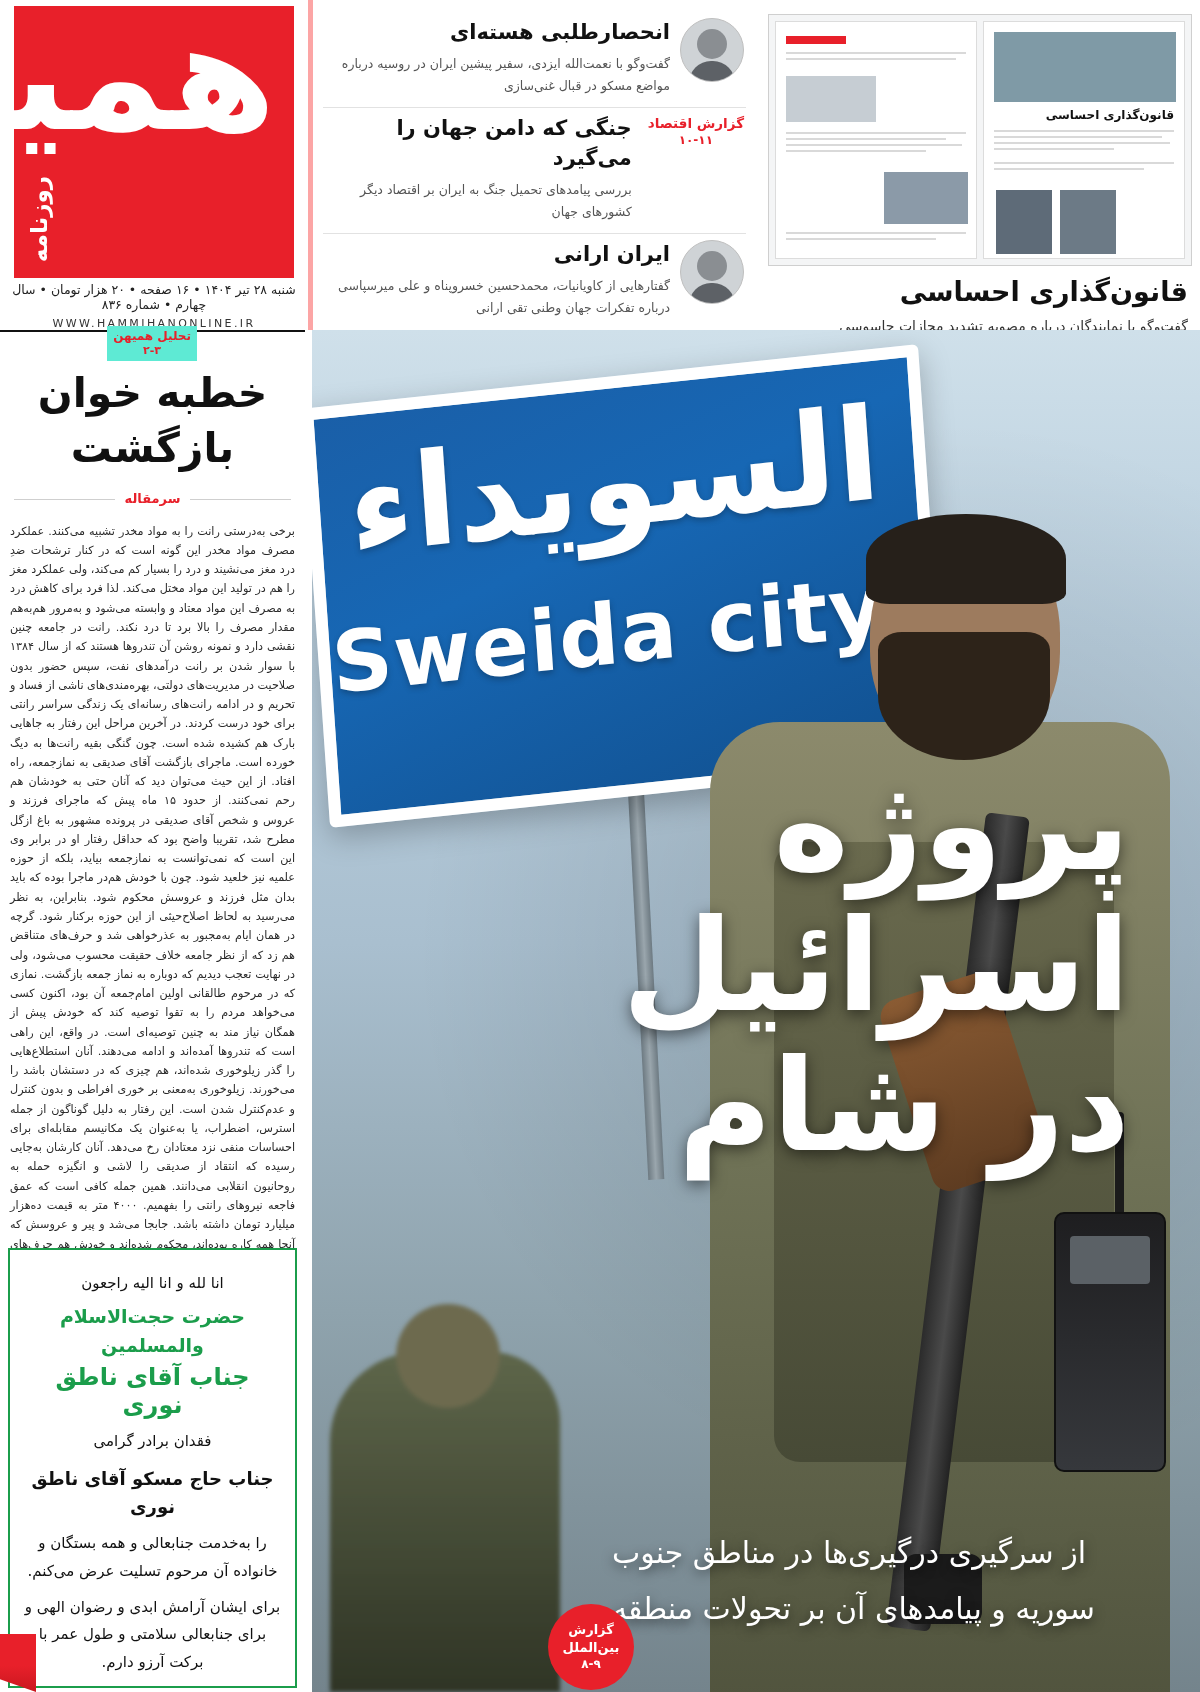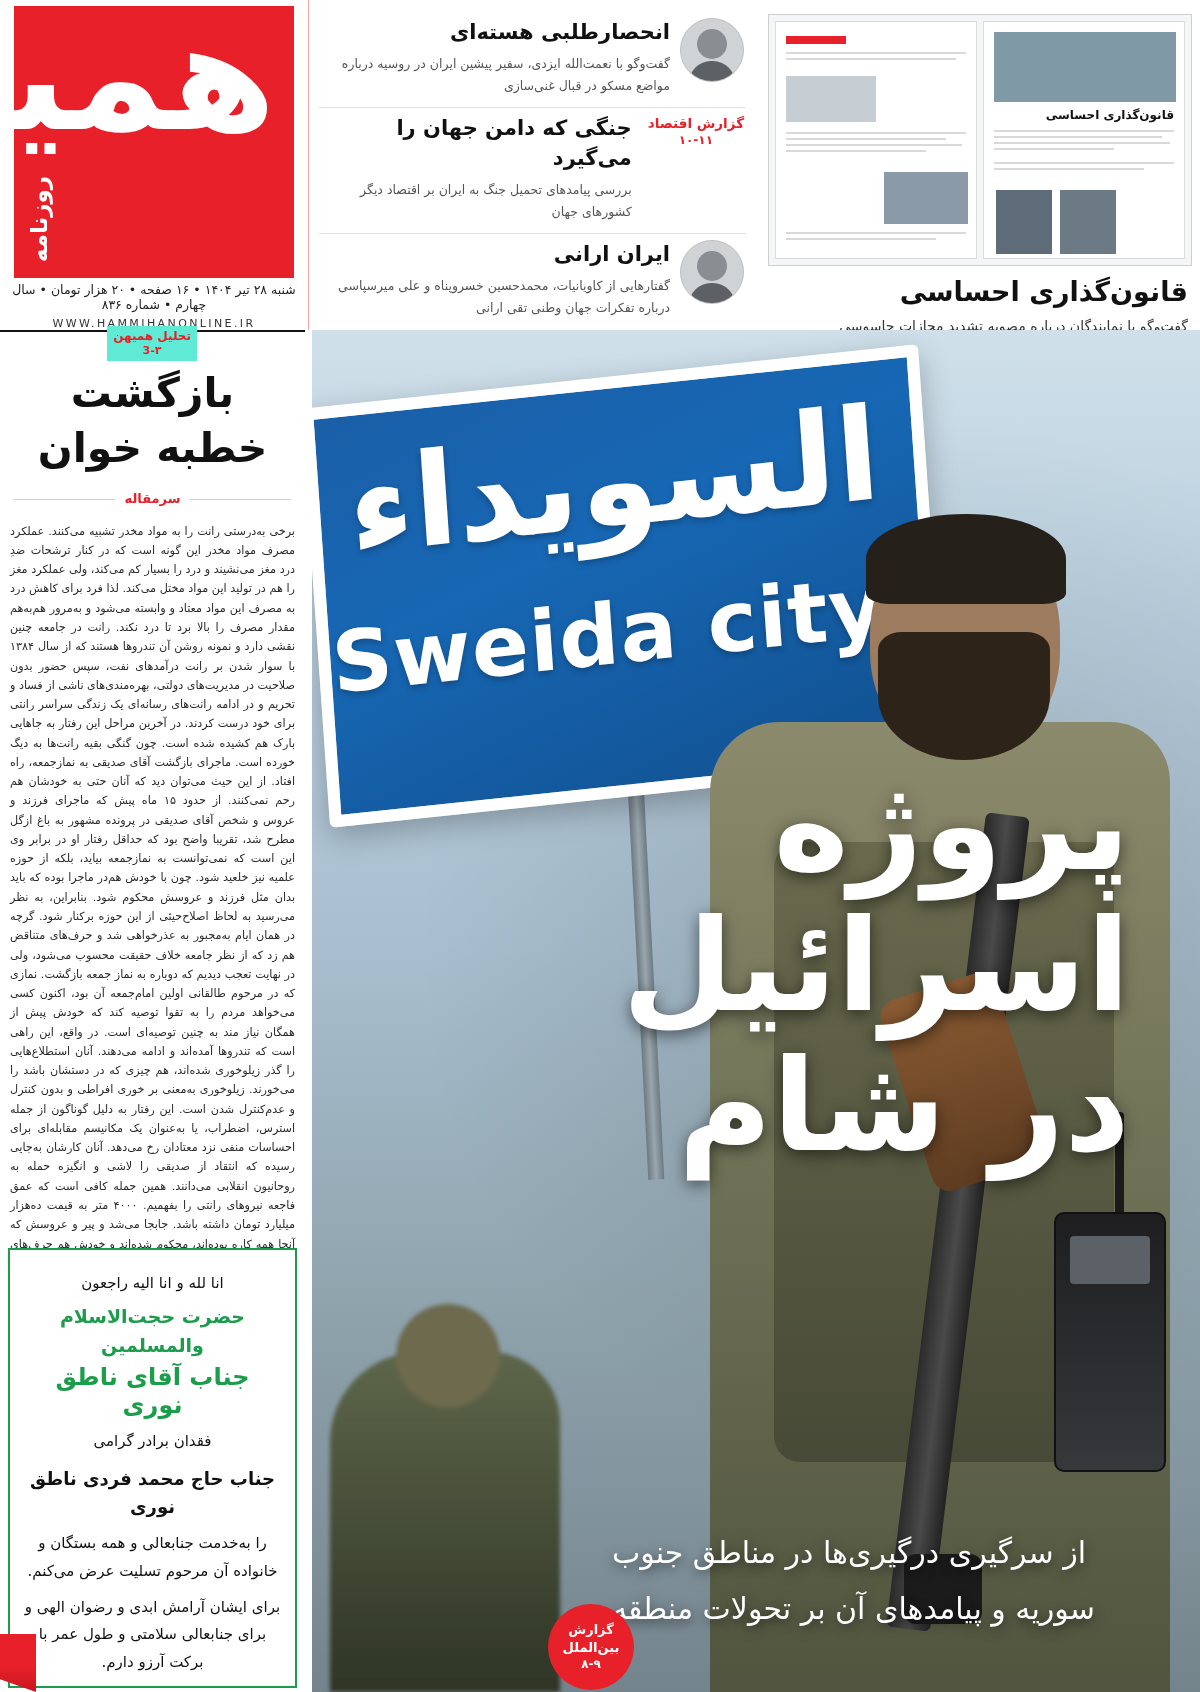--- a/index.html
+++ b/index.html
@@ -43,21 +43,21 @@
     margin-top: 4px; direction: rtl; letter-spacing: 0.2px;
   }
   .logo-url {
     width: 292px; text-align: center; color: #333; font-size: 11px;
     margin-top: 5px; letter-spacing: 2.4px; direction: ltr;
   }
 
   
   .teasers {
     width: 450px; padding: 12px 12px 0 10px; direction: rtl;
-    border-left: 1px solid #fca5a5;
+    border-left: 5px solid #fca5a5;
   }
   .teaser { display: flex; flex-direction: row; gap: 10px; padding: 6px 2px 10px 2px; }
   .teaser + .teaser { border-top: 1px solid #e2e2e2; }
   .teaser-portrait {
     width: 64px; height: 64px; border-radius: 50%; flex: 0 0 64px;
     background: #cfd3d6; position: relative; overflow: hidden;
     border: 1px solid #bfbfbf;
   }
   .teaser-portrait::after {
     content: ""; position: absolute; left: 50%; bottom: -14px; width: 46px; height: 34px;
@@ -386,42 +386,42 @@
         <div class="ph-badge">
           <span>گزارش بین‌الملل</span>
           <span class="pg">۸-۹</span>
         </div>
       </div>
     </div>
 
     <div class="side-col">
       <div class="kicker-tag">
         <span>تحلیل همیهن</span>
-        <span class="pg">3-۳</span>
+        <span class="pg">۲-۳</span>
       </div>
 
       <div class="side-head">
+        <div>خطبه خوان</div>
         <div>بازگشت</div>
-        <div>خطبه خوان</div>
       </div>
 
 
       <div class="rule"></div>
       <div class="sar-label">
         <span>سرمقاله</span>
       </div>
 
       <div class="col-text">برخی به‌درستی رانت را به مواد مخدر تشبیه می‌کنند. عملکرد مصرف مواد مخدر این گونه است که در کنار ترشحات ضدِ درد مغز می‌نشیند و درد را بسیار کم می‌کند، ولی عملکرد مغز را هم در تولید این مواد مختل می‌کند. لذا فرد برای کاهش درد به مصرف این مواد معتاد و وابسته می‌شود و به‌مرور هم‌به‌هم مقدار مصرف را بالا برد تا درد نکند. رانت در جامعه چنین نقشی دارد و نمونه روشن آن تندروها هستند که از سال ۱۳۸۴ با سوار شدن بر رانت درآمدهای نفت، سپس حضور بدون صلاحیت در مدیریت‌های دولتی، بهره‌مندی‌های ناشی از فساد و تحریم و در ادامه رانت‌های رسانه‌ای یک زندگی سراسر رانتی برای خود درست کردند. در آخرین مراحل این رفتار به جاهایی بارک هم کشیده شده است. چون گنگی بقیه رانت‌ها به دیگ خورده است. ماجرای بازگشت آقای صدیقی به نمازجمعه، راه افتاد. از این حیث می‌توان دید که آنان حتی به خودشان هم رحم نمی‌کنند. از حدود ۱۵ ماه پیش که ماجرای فرزند و عروس و شخص آقای صدیقی در پرونده مشهور به باغ ازگل مطرح شد، تقریبا واضح بود که حداقل رفتار او در برابر وی این است که نمی‌توانست به نمازجمعه بیاید، بلکه از حوزه علمیه نیز خلعید شود. چون با خودش هم‌در ماجرا بوده که باید بدان مثل فرزند و عروسش محکوم شود. بنابراین، به نظر می‌رسید به لحاظ اصلاح‌حیثی از این حوزه برکنار شود. گرچه در همان ایام به‌مجبور به عذرخواهی شد و حرف‌های متناقض هم زد که از نظر جامعه خلاف حقیقت محسوب می‌شود، ولی در نهایت تعجب دیدیم که دوباره به نماز جمعه بازگشت. نمازی که در مرحوم طالقانی اولین امام‌جمعه آن بود، اکنون کسی می‌خواهد مردم را به تقوا توصیه کند که خودش پیش از همگان نیاز مند به چنین توصیه‌ای است. در واقع، این راهی است که تندروها آمده‌اند و ادامه می‌دهند. آنان استطلاع‌هایی را گذر زیلوخوری شده‌اند، هم چیزی که در دستشان باشد را می‌خورند. زیلوخوری به‌معنی بر خوری افراطی و بدون کنترل و عدم‌کنترل شدن است. این رفتار به دلیل گوناگون از جمله استرس، اضطراب، یا به‌عنوان یک مکانیسم مقابله‌ای برای احساسات منفی نزد معتادان رخ می‌دهد. آنان کارشان به‌جایی رسیده که انتقاد از صدیقی را لاشی و انگیزه حمله به روحانیون انقلابی می‌دانند. همین جمله کافی است که عمق فاجعه نیروهای رانتی را بفهمیم. ۴۰۰۰ متر به قیمت ده‌هزار میلیارد تومان داشته باشد. جابجا می‌شد و پیر و عروسش که آنجا همه کاره بوده‌اند، محکوم شده‌اند و خودش هم حرف‌های متناقض زده و یک سیلی هم برای انقلاب نخورده و حالا چنین فردی نماز روحانیت انقلابی شده است. این انقلاب نیست؛ ارتجاع محض است. انقلابی که پوستین وارونه فساد به‌تن آن شده و عبور از مردم در دستور کارش قرار داشته باشد. همین بهتر که در برایش شدانقلابی بود. اورین دوباره صدیقی به نماز جمعه‌ای که در روز خلوتتر وبی محتواتر می‌شود. هیچ معنایی جز تقابل با خواست مردم ندارد. شاید بگویند آنان که به نمازجمعه نمی‌روند، چه فرقی برایشان دارد که چه کسی آنجا نماز بخواند؟ این نکته از جهتی درست است؛ ولی اقدام معذور واحد دیباجی روشن برای همه است. این‌به که از رانت تغییری مثبت حتی در این انداز ده داده نشد.</div>
 
       <div class="obit">
         <div class="line0">انا لله و انا الیه راجعون</div>
         <div class="l-green">حضرت حجت‌الاسلام والمسلمین</div>
         <div class="l-green2">جناب آقای ناطق نوری</div>
         <div class="l-plain">فقدان برادر گرامی</div>
-        <div class="l-bold">جناب حاج محمد فردی ناطق نوری</div>
+        <div class="l-bold">جناب حاج مسکو آقای ناطق نوری</div>
         <div class="l-small">را به‌خدمت جنابعالی و همه بستگان و خانواده آن مرحوم تسلیت عرض می‌کنم.</div>
         <div class="l-small">برای ایشان آرامش ابدی و رضوان الهی و برای جنابعالی سلامتی و طول عمر با برکت آرزو دارم.</div>
         <div class="signer">غلامحسین کرباسچی</div>
       </div>
     </div>
 
     <div class="corner-flag"></div>
   </div>
 </div>
 

